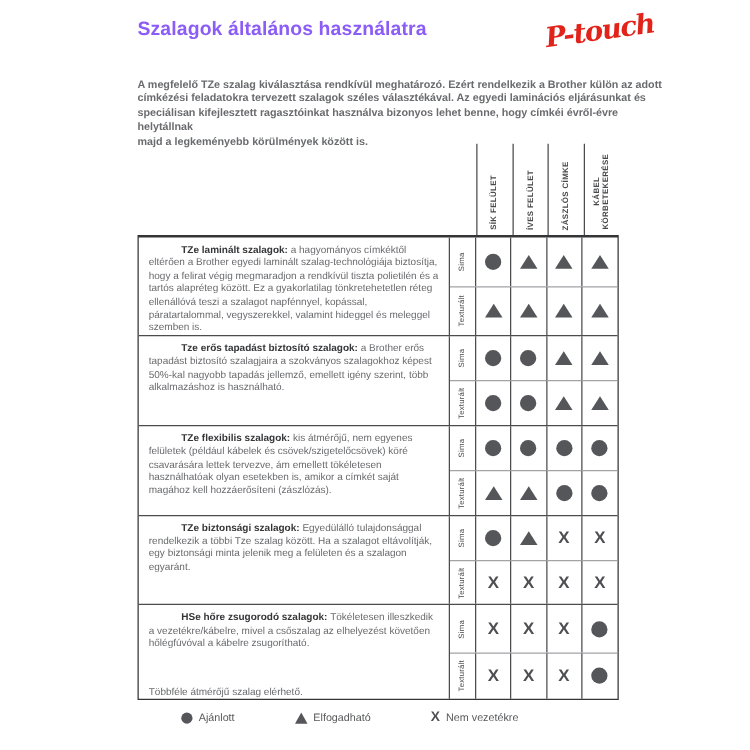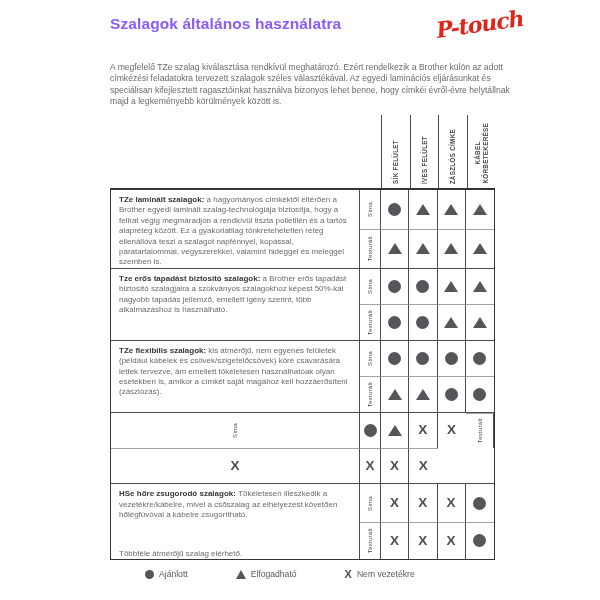--- a/index.html
+++ b/index.html
@@ -11,21 +11,21 @@
   .page{position:absolute;inset:0;background:#fff;}
 
   .title{
     position:absolute;left:110px;top:15px;
     font-size:15.5px;font-weight:bold;color:#8b5cf6;letter-spacing:.1px;
   }
   .logo{position:absolute;left:434px;top:4px;width:104px;height:40px;}
 
   .intro{
     position:absolute;left:110px;top:62px;width:426px;
-    font-size:8.6px;line-height:11.4px;color:#6a6b6e;white-space:pre-line;
+    font-size:8.6px;line-height:11.4px;color:#6a6b6e;white-space:pre-line;font-weight:bold;
   }
 
   
   .col-headers{
     position:absolute;left:381px;top:115px;width:114px;height:73px;
     display:flex;
   }
   .hcell{
     flex:1;border-left:1px solid #4b4c4e;box-sizing:border-box;
     display:flex;align-items:flex-end;justify-content:center;padding-bottom:4px;
@@ -47,21 +47,21 @@
     grid-template-columns:249px 21px 1fr 1fr 1fr 1fr;
     grid-template-rows:1fr 1fr;
     box-sizing:border-box;border-top:1px solid #4b4c4e;
   }
   .row-block:first-child{border-top:none;}
   .desc{
     grid-row:1/3;grid-column:1;border-right:1px solid #4b4c4e;
     padding:5px 8px 0 8px;font-size:8px;line-height:10.4px;color:#696a6d;
     box-sizing:border-box;
   }
-  .desc-title{font-weight:bold;color:#353638;}
+  .desc-title{font-weight:bold;color:#353638;margin-left:26px;}
   .desc-extra{margin-top:28px;}
   .sublabel{
     border-right:1px solid #4b4c4e;box-sizing:border-box;
     display:flex;align-items:center;justify-content:center;
   }
   .sublabel .vlabel{font-weight:normal;font-size:6.2px;color:#4b4c4e;letter-spacing:.2px;}
   .symcell{
     border-right:1px solid #4b4c4e;box-sizing:border-box;
     display:flex;align-items:center;justify-content:center;
   }
@@ -215,20 +215,21 @@
           <div class="sym-triangle"></div>
         </div>
         <div class="symcell subtop">
           <div class="sym-circle"></div>
         </div>
         <div class="symcell subtop last">
           <div class="sym-circle"></div>
         </div>
       </div>
       <div class="row-block">
+        <div class="desc"><span class="desc-title">TZe biztonsági szalagok: </span><span class="desc-text">Egyedülálló tulajdonsággal rendelkezik a többi Tze szalag között. Ha a szalagot eltávolítják, egy biztonsági minta jelenik meg a felületen és a szalagon egyaránt.</span></div>
         <div class="sublabel">
           <div class="vlabel">Sima</div>
         </div>
         <div class="symcell">
           <div class="sym-circle"></div>
         </div>
         <div class="symcell">
           <div class="sym-triangle"></div>
         </div>
         <div class="symcell">

